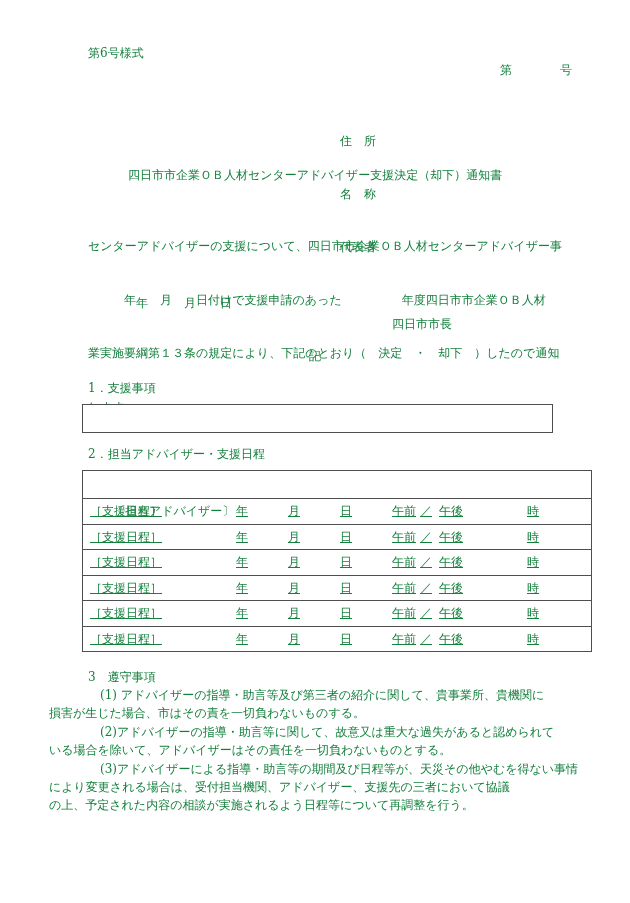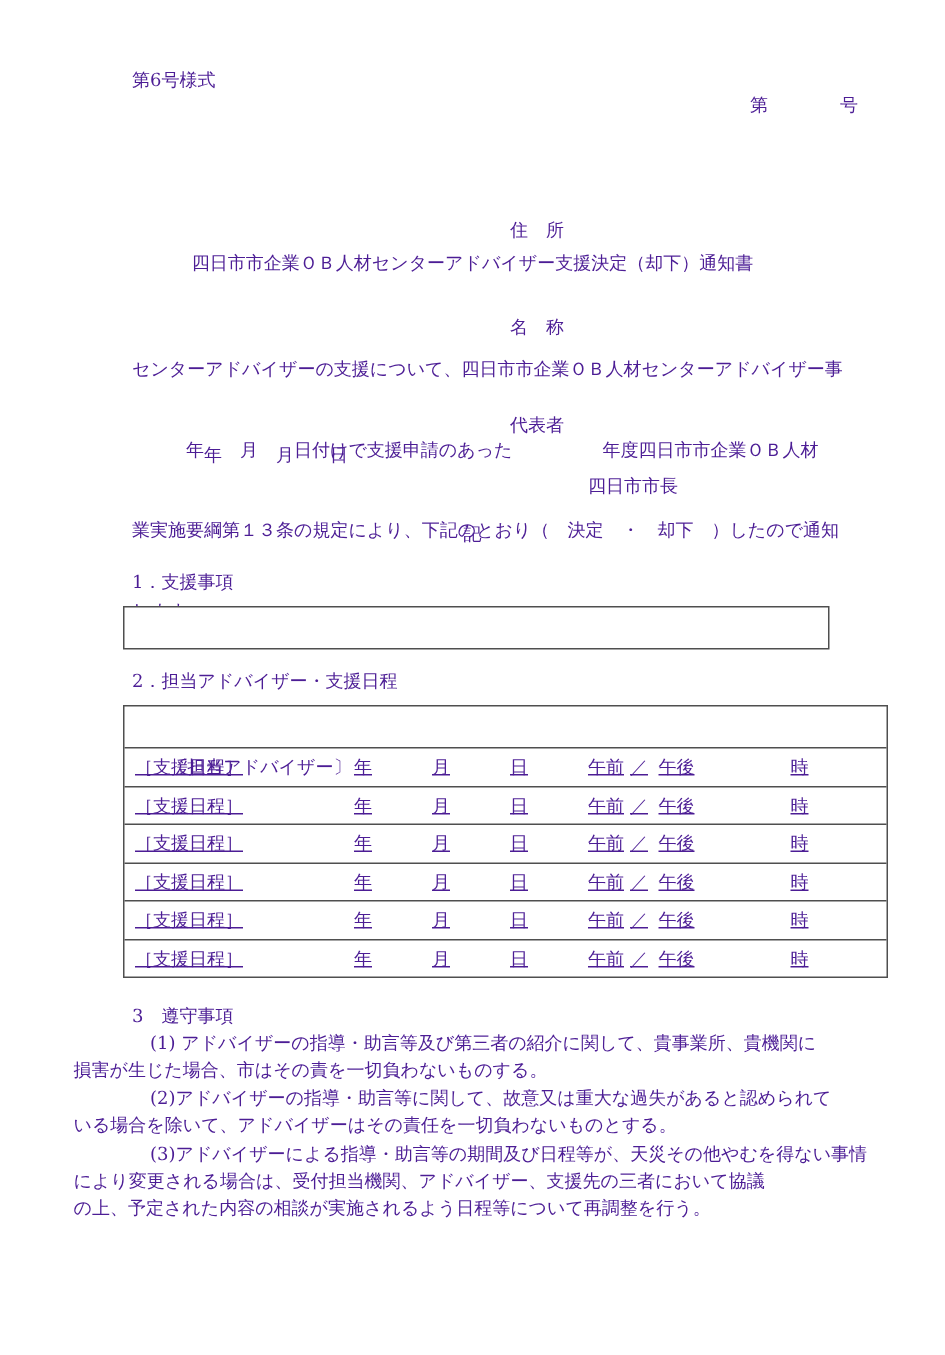--- a/index.html
+++ b/index.html
@@ -1,29 +1,29 @@
 <!DOCTYPE html>
 <html><head>
 <meta charset="utf-8">
 <style>
   * { margin:0; padding:0; box-sizing:border-box; }
   html,body { background:#ffffff; }
   .page {
     position:relative;
     width:630px; height:903px;
     background:#fff;
-    color:#4c1d95;
+    color:#15803d;
     font-family:"DejaVu Serif","Liberation Serif",serif;
     font-size:12px;
     line-height:16px;
     overflow:hidden;
   }
   .abs { position:absolute; white-space:pre; }
   .center { text-align:center; }
-  .addressee div { line-height:21px; white-space:pre;margin-top:12px; }
+  .addressee div { line-height:21px; white-space:pre; }
   .para div { line-height:21.6px; white-space:pre; }
   .box { position:absolute; border:1px solid #4f4f4f; background:#fff; }
   .tbl { position:absolute; border:1px solid #4f4f4f; background:#fff; }
   .trow { position:relative; height:25.5px; border-top:1px solid #4f4f4f; }
   .trow.hdr { height:27px; border-top:none; line-height:27px; padding-left:7px; white-space:pre; }
   .trow .c { position:absolute; top:0; line-height:25.5px; white-space:pre;text-decoration:underline; }
   .c.lbl { left:7px; }
   .c.y  { left:153px; }
   .c.mo { left:205px; }
   .c.d  { left:257px; }

